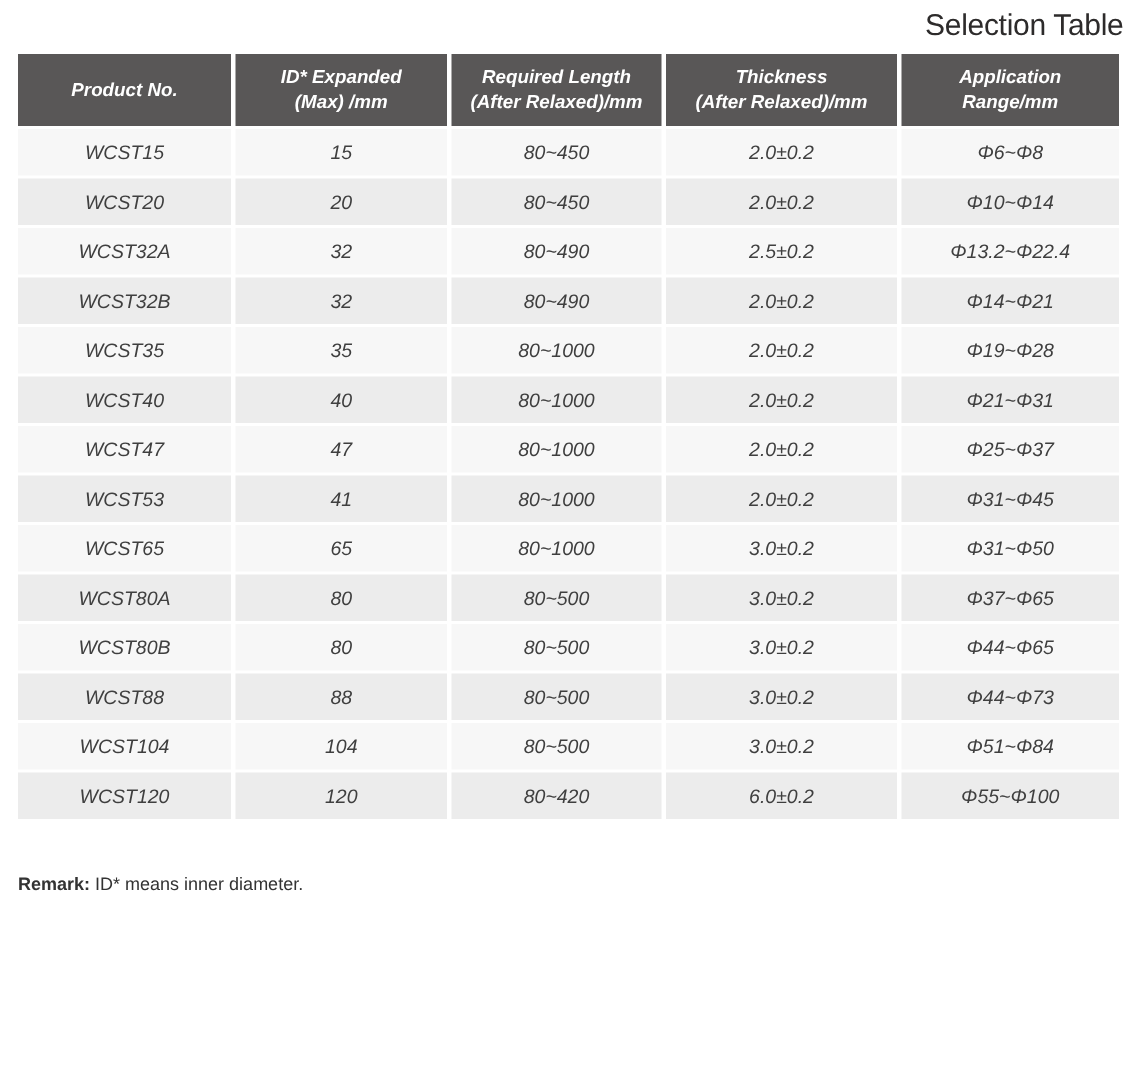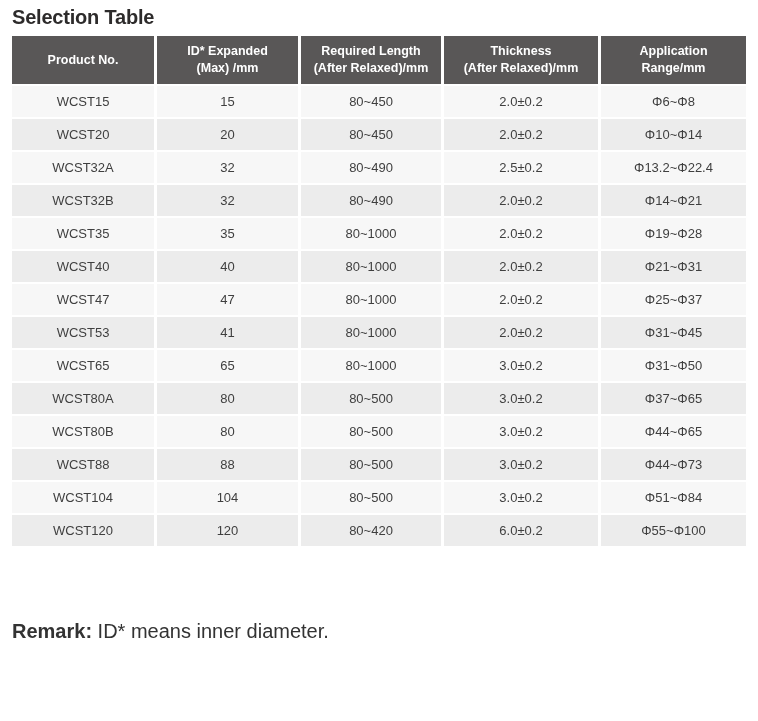--- a/index.html
+++ b/index.html
@@ -11,29 +11,31 @@
     font-family: "Liberation Sans", sans-serif;
     overflow: hidden;
   }
   .page {
     padding: 0 9px;
   }
   h1.page-title {
     margin: 6px 0 5px 3px;
     font-size: 20px;
     line-height: 23px;
-    font-weight: bold;
+    font-weight: normal;
     color: #2d2b2b;
     letter-spacing: -0.2px;
+    text-align: right;
   }
   table.selection-table {
     border-collapse: separate;
     border-spacing: 3px 2px;
     table-layout: fixed;
     width: 740px;
+    font-style: italic;
   }
   col.c1 { width: 142px; }
   col.c2 { width: 141px; }
   col.c3 { width: 140px; }
   col.c4 { width: 154px; }
   col.c5 { width: 145px; }
   table.selection-table th {
     background: #595757;
     color: #ffffff;
     font-size: 12.5px;
@@ -49,22 +51,22 @@
     height: 31px;
     text-align: center;
     vertical-align: middle;
     font-size: 13px;
     color: #3f3f3f;
     padding: 0 4px;
   }
   table.selection-table tbody tr:nth-child(odd) td { background: #f7f7f7; }
   table.selection-table tbody tr:nth-child(even) td { background: #ececec; }
   p.remark {
-    margin: 74px 0 0 3px;
-    font-size: 20px;
+    margin: 32px 0 0 3px;
+    font-size: 12px;
     line-height: 18px;
     color: #333333;
   }
   p.remark .remark-label { font-weight: bold; }
 </style>
 </head>
 <body>
 
 <div class="page">
   <h1 class="page-title">Selection Table</h1>

